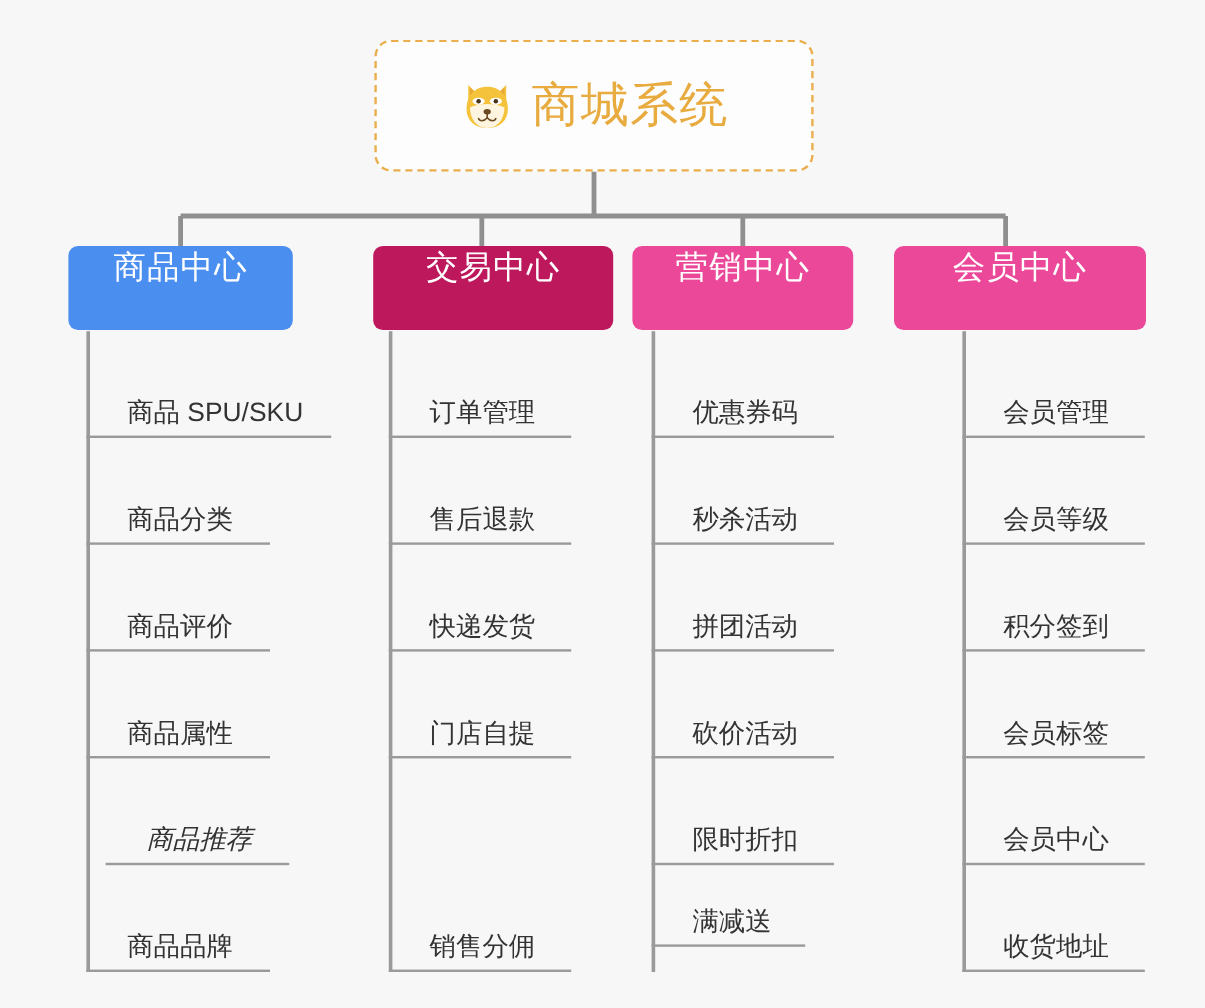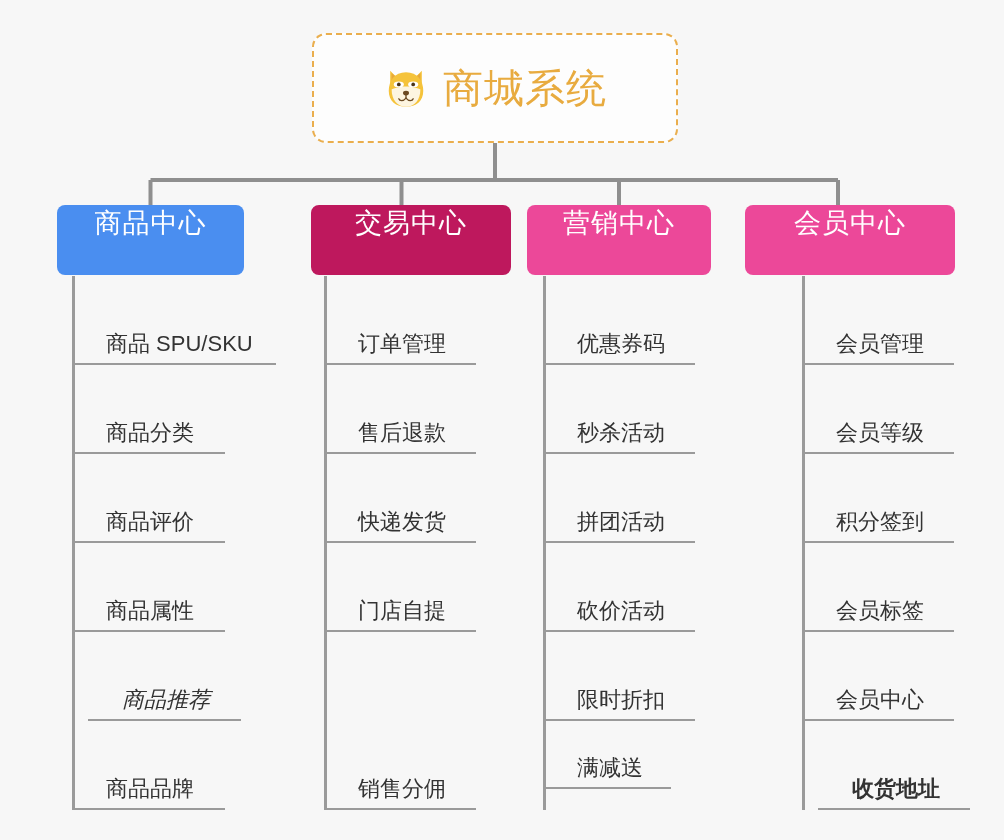--- a/index.html
+++ b/index.html
@@ -237,20 +237,20 @@
           <div class="leaf-rule" style="width: 152px;"></div>
         </div>
         <div class="leaf-item" style="top: 267px; left: 0px; width: 172px;">
           <span class="leaf-label">会员标签</span>
           <div class="leaf-rule" style="width: 152px;"></div>
         </div>
         <div class="leaf-item" style="top: 356px; left: 0px; width: 172px;">
           <span class="leaf-label">会员中心</span>
           <div class="leaf-rule" style="width: 152px;"></div>
         </div>
-        <div class="leaf-item" style="top: 445px; left: 16px; width: 172px; font-weight: bold;">
+        <div class="leaf-item" style="top: 445px; left: 0px; width: 172px;">
           <span class="leaf-label">收货地址</span>
           <div class="leaf-rule" style="width: 152px;"></div>
         </div>
       </div>
     </div>
 
 </div>
 
 </body></html>

